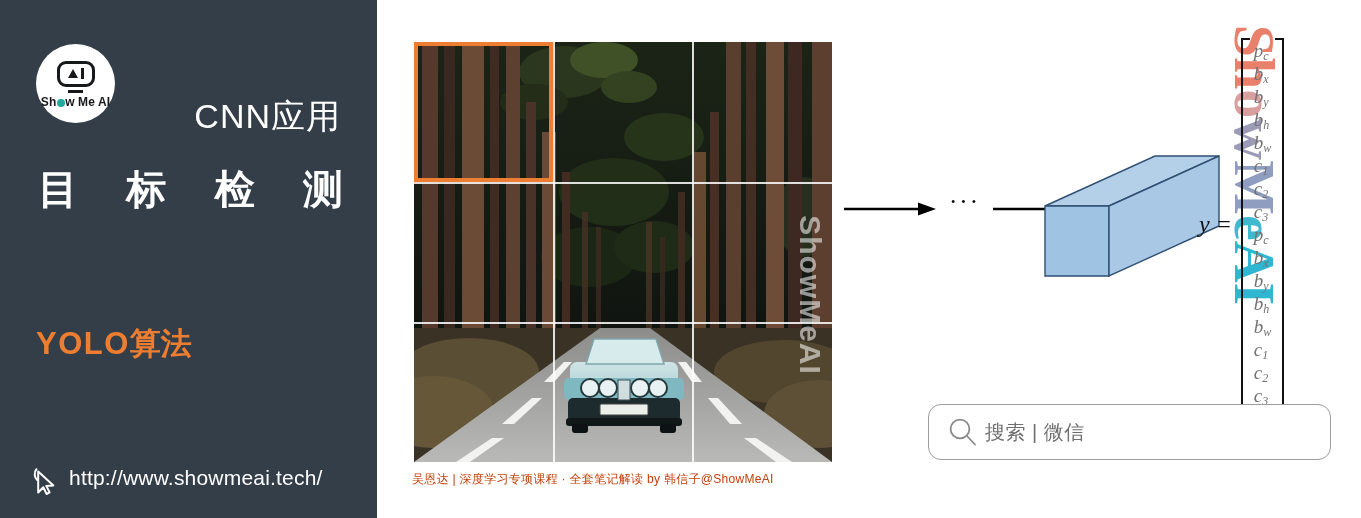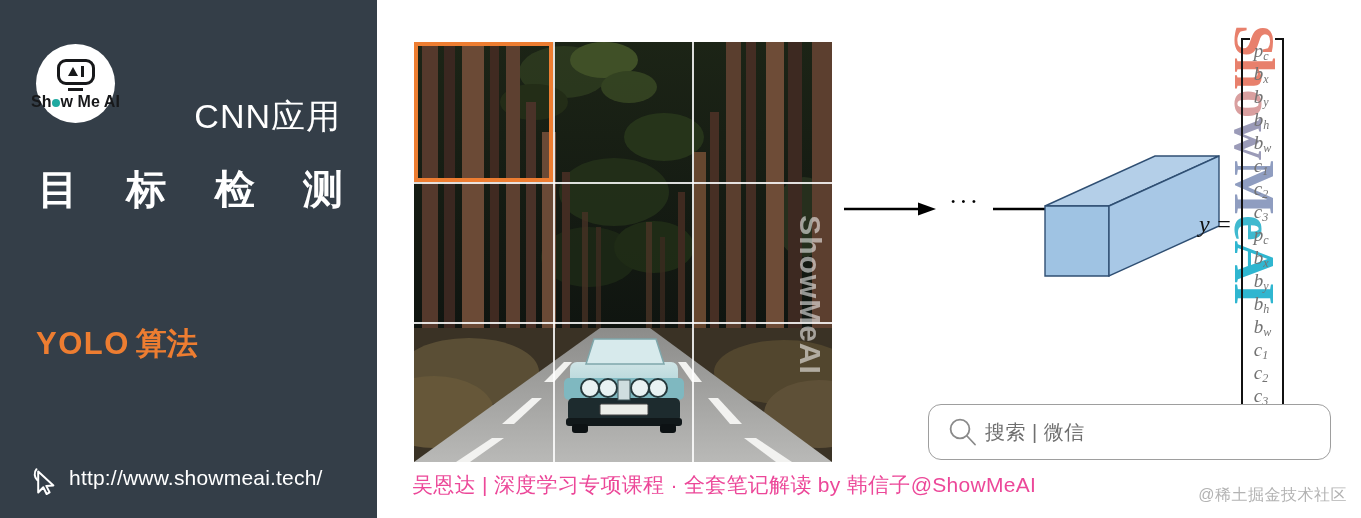--- a/index.html
+++ b/index.html
@@ -59,21 +59,21 @@
   .logo-robot .glyph-i {
     width: 3px; height: 11px;
     background: #17181a;
   }
   .logo-neck {
     width: 15px; height: 3px;
     background: #17181a;
     margin-top: 3px;
   }
   .logo-text {
-    font-size: 16px;
+    font-size: 12px;
     font-weight: bold;
     color: #17181a;
     letter-spacing: .1px;
     margin-top: 2px;
     white-space: nowrap;
     display: flex;
     align-items: center;
   }
   .logo-text .dot-o {
     display: inline-block;
@@ -111,21 +111,21 @@
 
   .subtitle-yolo {
     position: absolute;
     left: 36px; top: 323px;
     color: #ed7d31;
     font-size: 31px;
     font-weight: 700;
     letter-spacing: 1.5px;
     white-space: nowrap;
   }
-  .subtitle-yolo .cn { letter-spacing: 0; margin-left: 6px; }
+  .subtitle-yolo .cn { letter-spacing: 0; }
 
   .url-row {
     position: absolute;
     left: 32px; bottom: 22px;
     display: flex;
     align-items: flex-start;
     gap: 11px;
   }
   .cursor-icon { width: 26px; height: 30px; display:block; }
   .url-text {
@@ -184,22 +184,22 @@
     font-weight: 700;
     letter-spacing: 1px;
     white-space: nowrap;
     pointer-events: none;
   }
 
   
   .caption {
     position: absolute;
     left: 35px; top: 471px;
-    color: #ec4899;
-    font-size: 21px;
+    color: #c2410c;
+    font-size: 12px;
     white-space: nowrap;
     letter-spacing: .3px;
   }
 
   
   .flow {
     position: absolute;
     left: 467px; top: 196px;
     display: flex;
     align-items: center;
@@ -563,15 +563,14 @@
     </div>
 
     <div class="search-pill">
       <svg class="search-icon" width="32" height="32" viewBox="0 0 32 32">
         <circle cx="13" cy="13" r="9.4" fill="none" stroke="#8a8a8a" stroke-width="1.8"></circle>
         <line x1="20" y1="20" x2="28" y2="28.5" stroke="#8a8a8a" stroke-width="1.8" stroke-linecap="round"></line>
       </svg>
       <span class="search-label">搜索 | 微信</span>
     </div>
 
-    <div class="corner-mark">@稀土掘金技术社区</div>
   </div>
 </div>
 
 </body></html>

